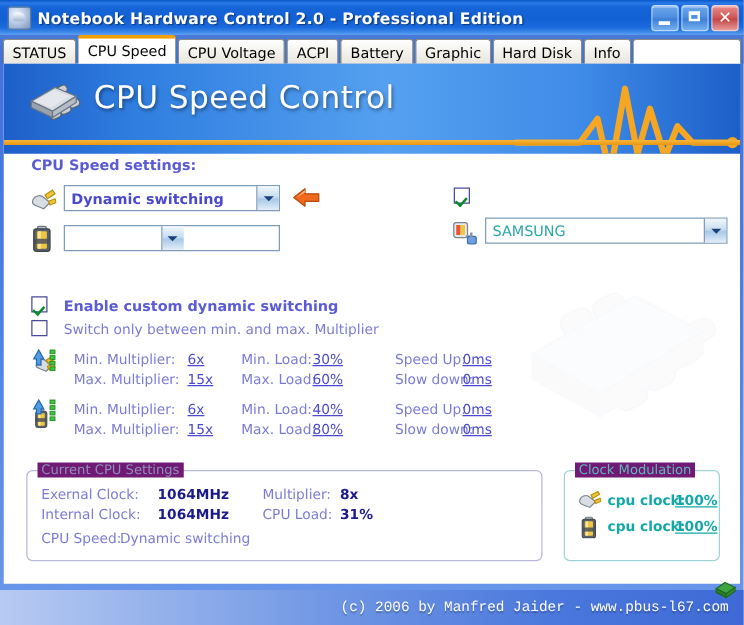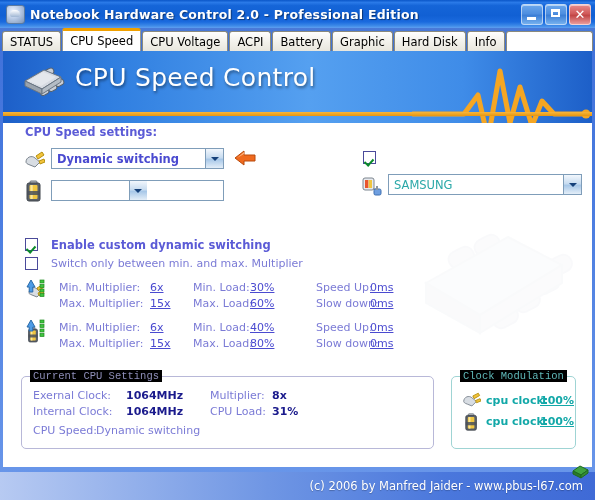--- a/index.html
+++ b/index.html
@@ -164,33 +164,33 @@
     content:"";position:absolute;left:2px;top:5px;width:4px;height:7px;
     border:solid #0a8a2a;border-width:0 2px 2px 0;transform:rotate(42deg);
   }
 
   
   .group{
     position:absolute;border:1px solid #b8b8d8;border-radius:5px;
     box-sizing:border-box;
   }
   .group .legend{
-    position:absolute;top:-7px;left:8px;background:#000000;padding:0 3px;
-    color:#8e8eb8;font-size:10.5px;font-family:Liberation Mono, monospace;
+    position:absolute;top:-7px;left:8px;background:#701a75;padding:0 3px;
+    color:#8e8eb8;font-size:10.5px;
   }
   .group.teal{border-color:#9fd4d4;}
   .group.teal .legend{color:#5fb8b8;}
   .teal-lbl{color:#12a8a8;font-weight:bold;font-size:11px;}
   .teal-lnk{color:#12a8a8;font-weight:bold;font-size:11px;text-decoration:underline;cursor:pointer;}
 
   
   .footer{
     position:absolute;left:0;bottom:0;width:595px;height:28px;
     background:linear-gradient(to right,#b7caf2 0%,#6f96e4 45%,#4a77dc 75%,#3f6ad6 100%);
-    display:flex;align-items:center;justify-content:flex-end;
+    display:flex;align-items:center;justify-content:flex-end;font-family:Liberation Mono, monospace;
   }
   .footer .txt{
     color:#ffffff;font-size:11.5px;margin-right:12px;white-space:nowrap;
     text-shadow:0 1px 1px rgba(0,0,0,.25);
   }
   .footer-chip{
     position:absolute;right:6px;top:-8px;width:17px;height:15px;
   }
 
   .row-icon{position:absolute;width:26px;height:26px;}

